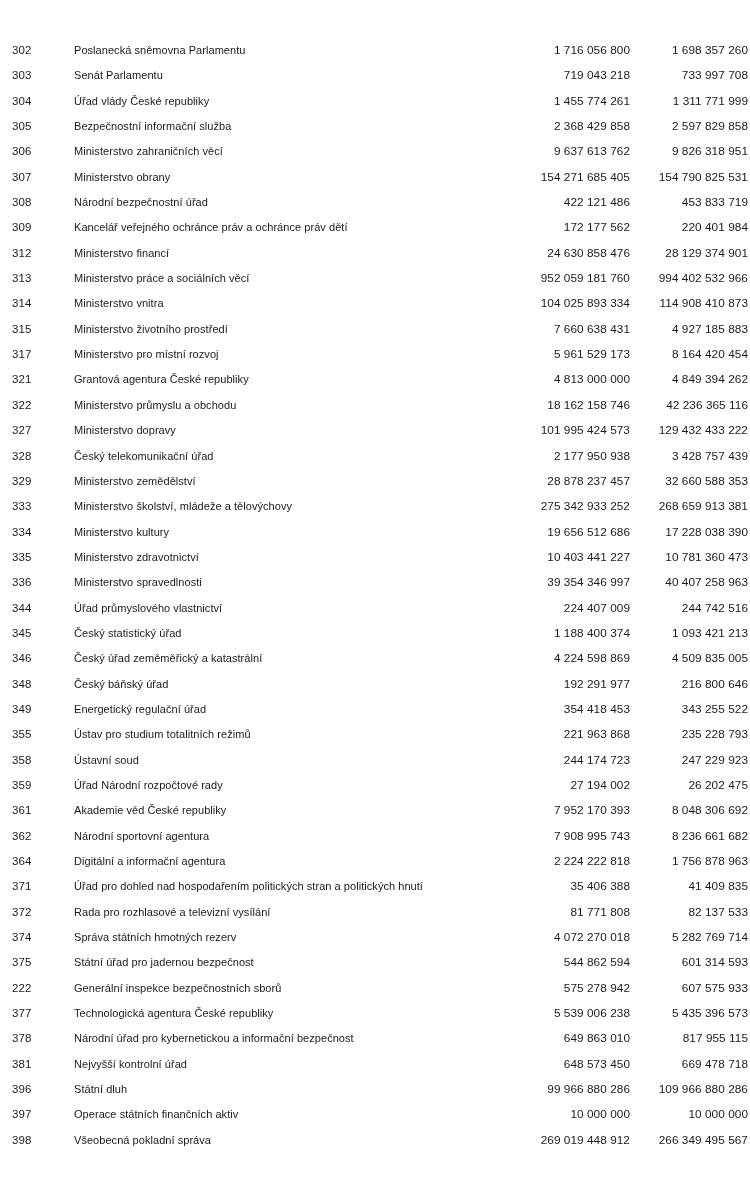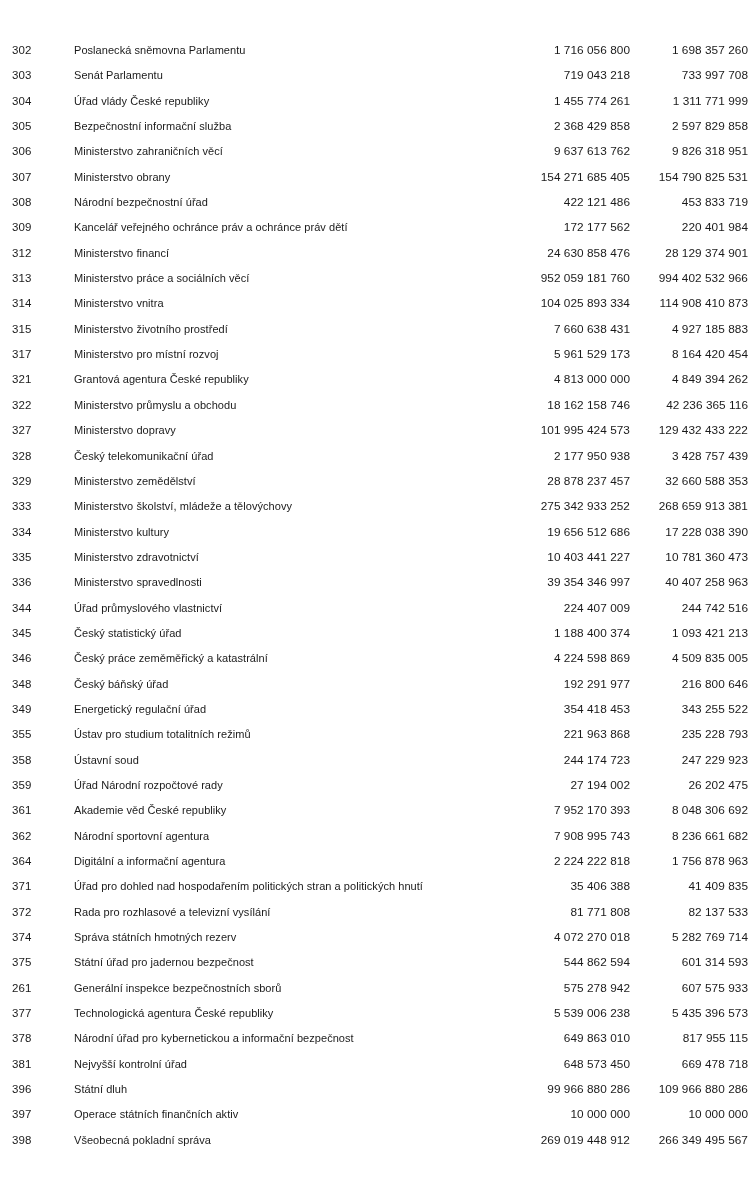--- a/index.html
+++ b/index.html
@@ -238,21 +238,21 @@
           <td class="val v2">244 742 516</td>
         </tr>
         <tr>
           <td class="code">345</td>
           <td class="name">Český statistický úřad</td>
           <td class="val v1">1 188 400 374</td>
           <td class="val v2">1 093 421 213</td>
         </tr>
         <tr>
           <td class="code">346</td>
-          <td class="name">Český práce zeměměřický a katastrální</td>
+          <td class="name">Český úřad zeměměřický a katastrální</td>
           <td class="val v1">4 224 598 869</td>
           <td class="val v2">4 509 835 005</td>
         </tr>
         <tr>
           <td class="code">348</td>
           <td class="name">Český báňský úřad</td>
           <td class="val v1">192 291 977</td>
           <td class="val v2">216 800 646</td>
         </tr>
         <tr>
@@ -315,21 +315,21 @@
           <td class="val v1">4 072 270 018</td>
           <td class="val v2">5 282 769 714</td>
         </tr>
         <tr>
           <td class="code">375</td>
           <td class="name">Státní úřad pro jadernou bezpečnost</td>
           <td class="val v1">544 862 594</td>
           <td class="val v2">601 314 593</td>
         </tr>
         <tr>
-          <td class="code">261</td>
+          <td class="code">222</td>
           <td class="name">Generální inspekce bezpečnostních sborů</td>
           <td class="val v1">575 278 942</td>
           <td class="val v2">607 575 933</td>
         </tr>
         <tr>
           <td class="code">377</td>
           <td class="name">Technologická agentura České republiky</td>
           <td class="val v1">5 539 006 238</td>
           <td class="val v2">5 435 396 573</td>
         </tr>

